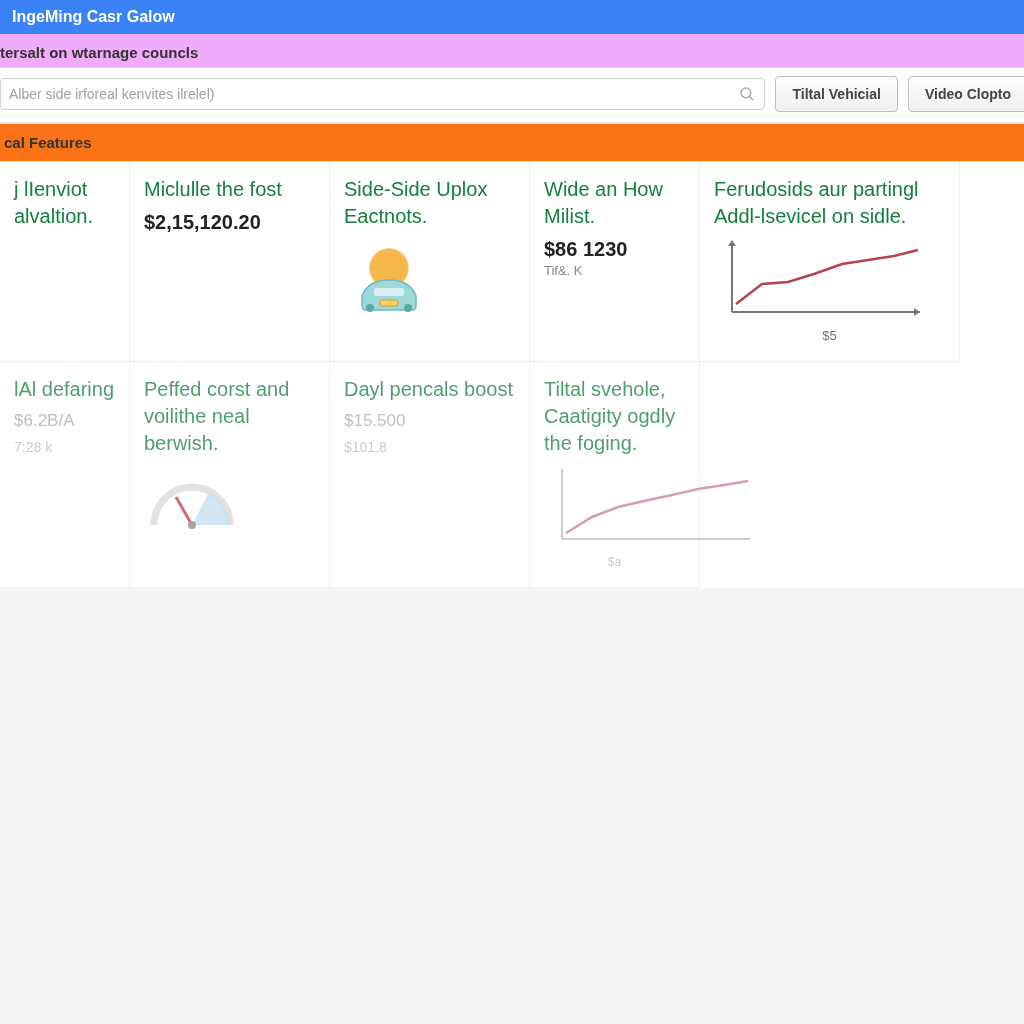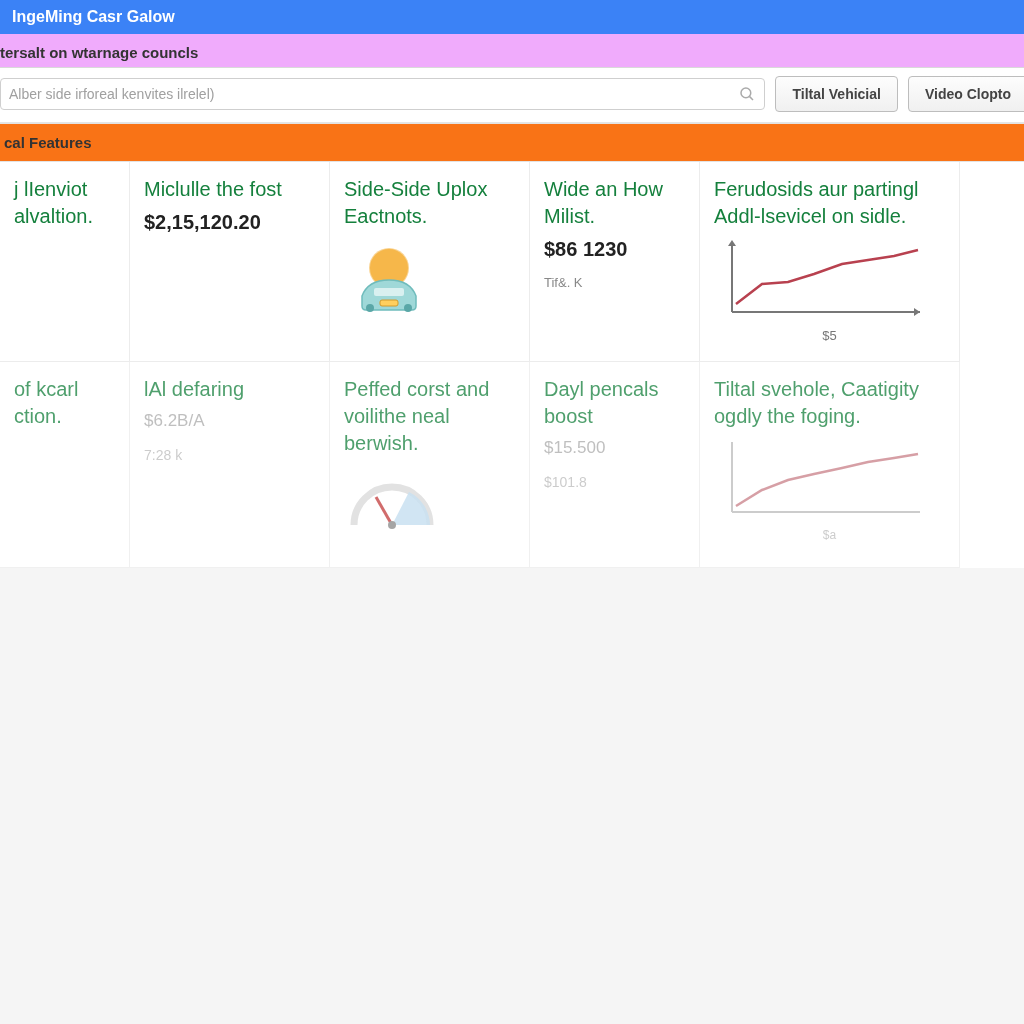--- a/index.html
+++ b/index.html
@@ -91,32 +91,32 @@
     margin-bottom: 8px;
   }
   .card .big {
     font-size: 20px;
     font-weight: 700;
     color: #222;
   }
   .card .sub {
     font-size: 13px;
     color: #888;
-    margin-top: 14px;
+    margin-top: 2px;
   }
   .card .muted-big {
     font-size: 17px;
     color: #aaa;
     font-weight: 500;
     margin-top: 4px;
   }
   .card .muted-sub {
     font-size: 14px;
     color: #bbb;
-    margin-top: 16px;
+    margin-top: 8px;
   }
   .vehicle-icon { margin-top: 4px; }
   .gauge { margin-top: 6px; }
   .spark {
     margin-top: 6px;
   }
 </style>
 </head>
 <body>
 
@@ -181,23 +181,20 @@
         <path d="M14 8 l4 -6 l4 6 z" fill="#777"></path>
         <path d="M200 70 l6 4 l-6 4 z" fill="#777"></path>
       </svg>
       <div style="text-align:center;color:#777;font-size:13px;margin-top:-4px">$5</div>
     </div>
   </div>
 </div>
 
 <div class="grid row2">
   <div class="card">
-    <div class="title">of kcarl ction.</div>
-  </div>
-  <div class="card">
     <div class="title">lAl defaring</div>
     <div class="muted-big">$6.2B/A</div>
     <div class="muted-sub">7:28 k</div>
   </div>
   <div class="card">
     <div class="title">Peffed corst and voilithe neal berwish.</div>
     <div class="gauge">
       <svg width="96" height="80" viewBox="0 0 96 80">
         <path d="M10 60 A38 38 0 0 1 86 60" fill="none" stroke="#d9d9d9" stroke-width="7"></path>
         <path d="M48 60 L86 60 A38 38 0 0 0 65 27 Z" fill="#b7d7ec" opacity=".85"></path>

